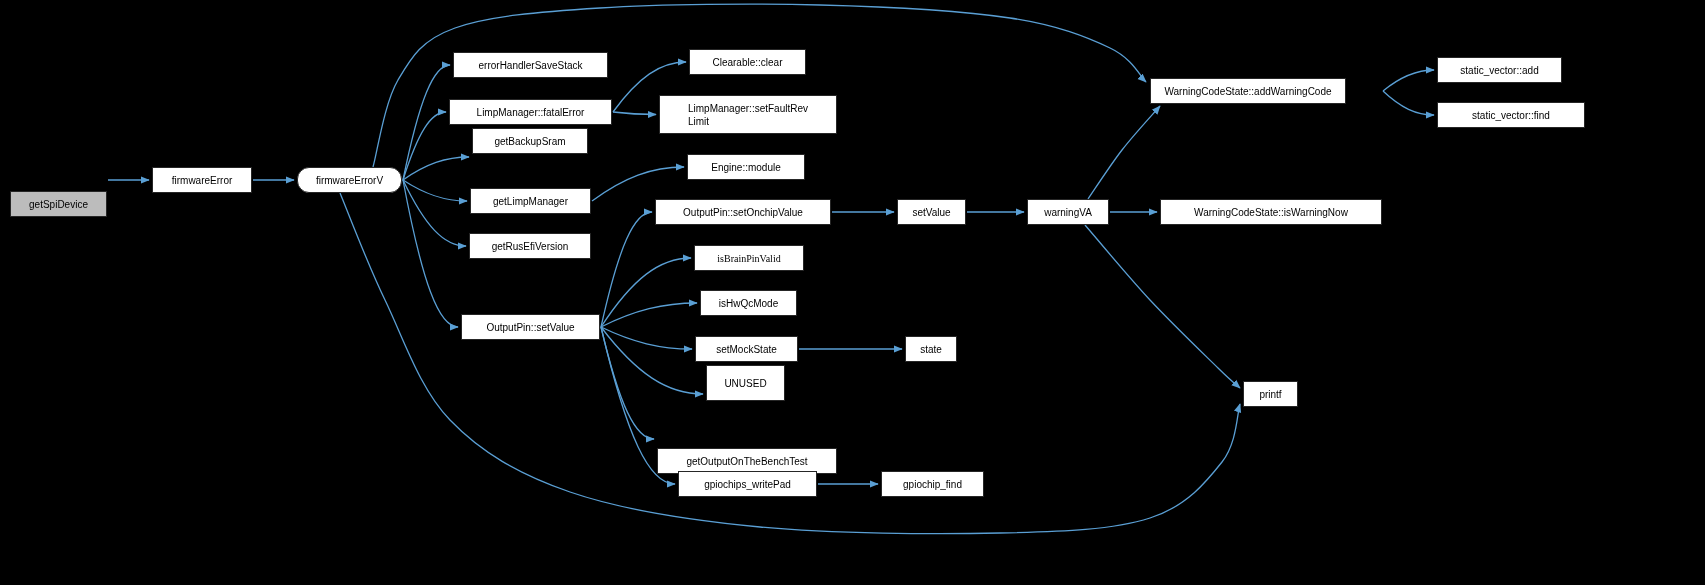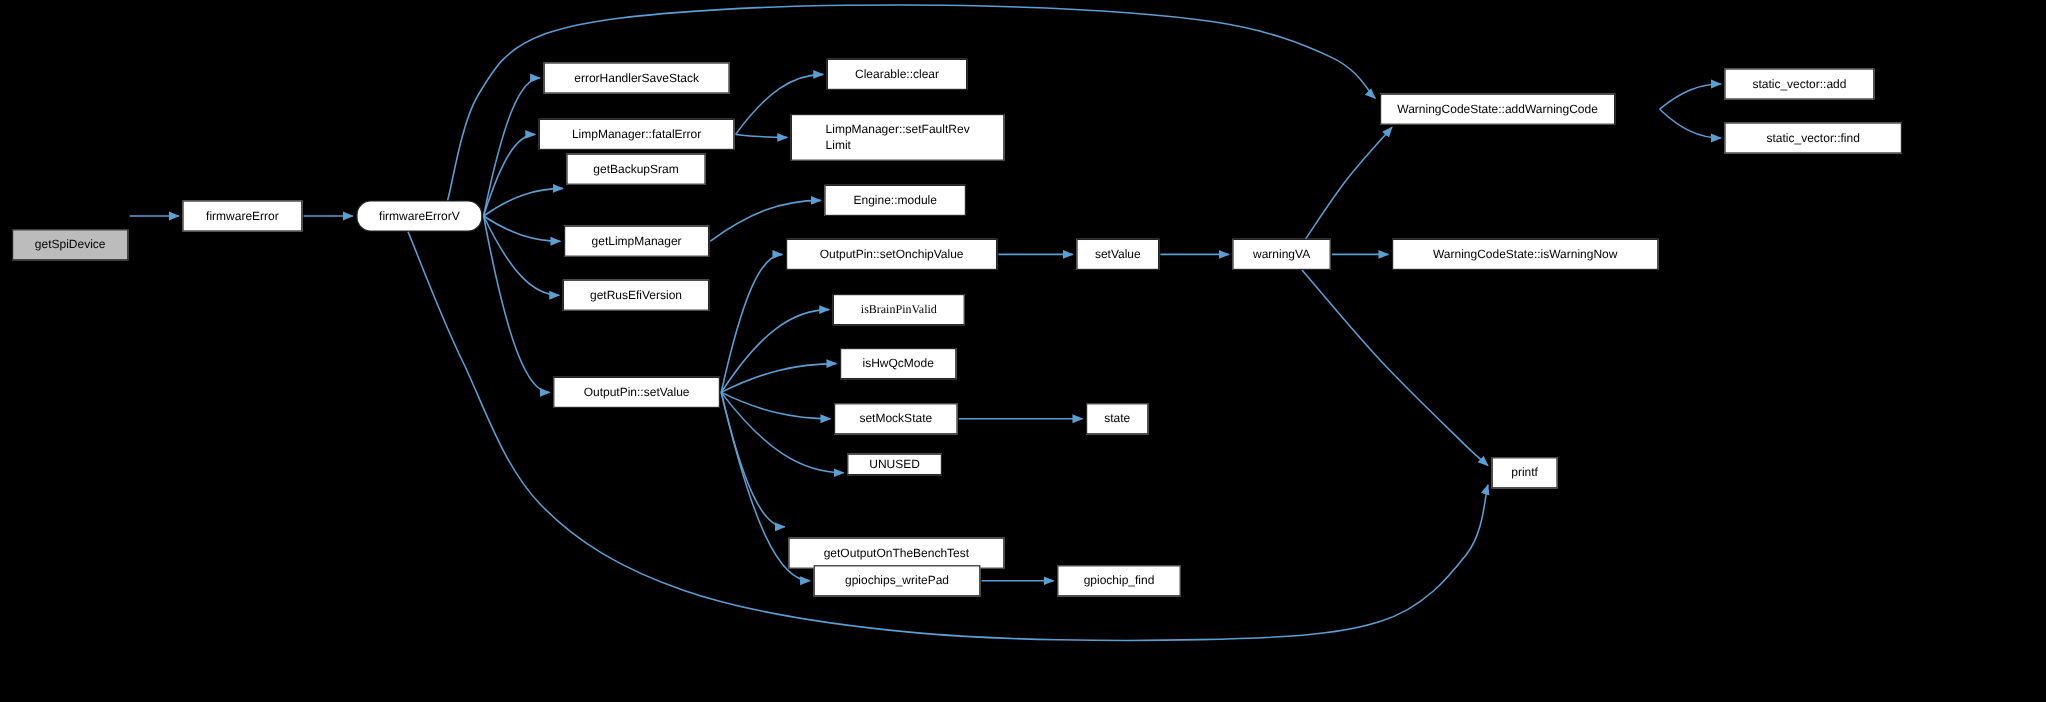--- a/index.html
+++ b/index.html
@@ -114,21 +114,21 @@
       </div>
       <div class="node" style="left: 694px; top: 245px; width: 110px; height: 26px; font-family: Liberation Serif, serif;">
         <span>isBrainPinValid</span>
       </div>
       <div class="node" style="left: 700px; top: 290px; width: 97px; height: 26px;">
         <span>isHwQcMode</span>
       </div>
       <div class="node" style="left: 695px; top: 336px; width: 103px; height: 26px;">
         <span>setMockState</span>
       </div>
-      <div class="node" style="left: 706px; top: 378px; width: 79px; height: 18px;">
+      <div class="node" style="left: 706px; top: 365px; width: 79px; height: 36px;">
         <span>UNUSED</span>
       </div>
       <div class="node" style="left: 657px; top: 448px; width: 180px; height: 26px;">
         <span>getOutputOnTheBenchTest</span>
       </div>
       <div class="node" style="left: 678px; top: 471px; width: 139px; height: 26px;">
         <span>gpiochips_writePad</span>
       </div>
       <div class="node" style="left: 905px; top: 336px; width: 52px; height: 26px;">
         <span>state</span>

